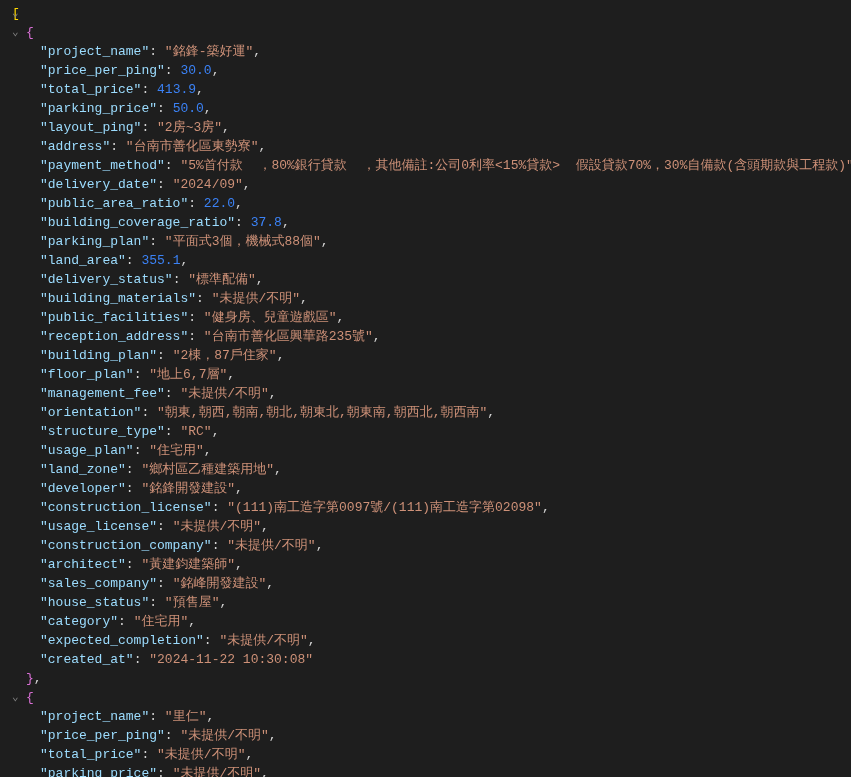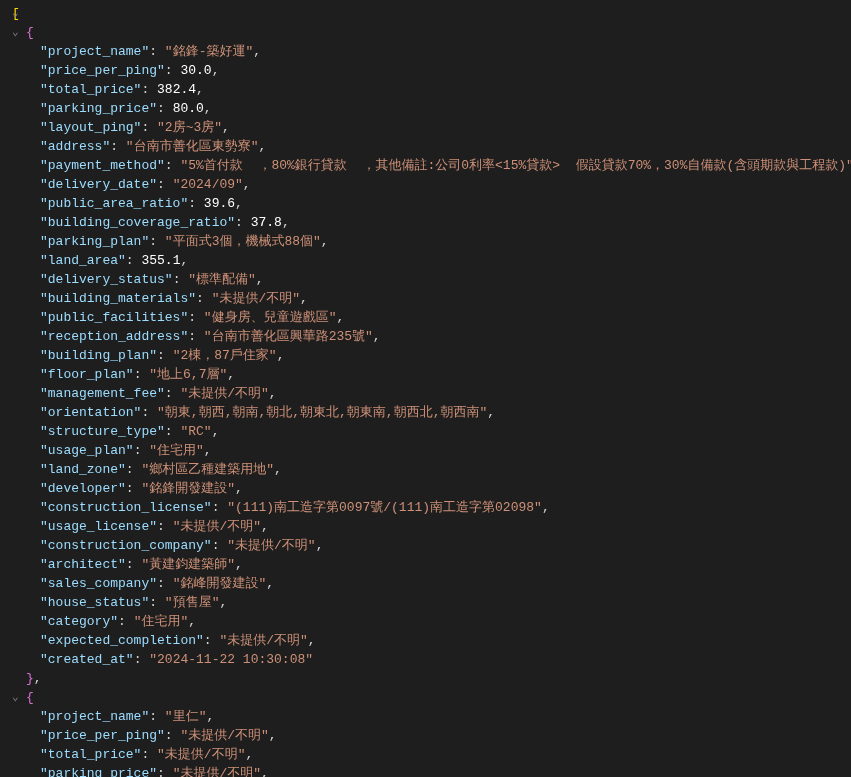--- a/index.html
+++ b/index.html
@@ -18,21 +18,21 @@
   .line {
     display: block;
     white-space: pre;
   }
   .indent1 { padding-left: 14px; }
   .indent2 { padding-left: 28px; }
   .bracket-yellow { color: #ffd700; }
   .bracket-pink { color: #da70d6; }
   .key { color: #9cdcfe; }
   .string { color: #ce9178; }
-  .number { color: #ffffff; }
+  .number { color: #3b82f6; }
   .punct { color: #d4d4d4; }
   .gutter-toggle {
     position: absolute;
     left: 0px;
     color: #858585;
     font-size: 11px;
     user-select: none;
     cursor: pointer;
   }
   .line-wrap { position: relative; }
@@ -48,27 +48,27 @@
   </div>
 
   <div class="line-wrap">
     <span class="gutter-toggle">⌄</span>
     <span class="line indent1"><span class="bracket-pink">{</span></span>
   </div>
 
   <div id="block1">
       <span class="line indent2"><span class="key">"project_name"</span><span class="punct">: </span><span class="string">"銘鋒-築好運"</span><span class="punct">,</span></span>
       <span class="line indent2"><span class="key">"price_per_ping"</span><span class="punct">: </span><span class="number">30.0</span><span class="punct">,</span></span>
-      <span class="line indent2"><span class="key">"total_price"</span><span class="punct">: </span><span class="number">382.4</span><span class="punct">,</span></span>
-      <span class="line indent2"><span class="key">"parking_price"</span><span class="punct">: </span><span class="number">80.0</span><span class="punct">,</span></span>
+      <span class="line indent2"><span class="key">"total_price"</span><span class="punct">: </span><span class="number">413.9</span><span class="punct">,</span></span>
+      <span class="line indent2"><span class="key">"parking_price"</span><span class="punct">: </span><span class="number">50.0</span><span class="punct">,</span></span>
       <span class="line indent2"><span class="key">"layout_ping"</span><span class="punct">: </span><span class="string">"2房~3房"</span><span class="punct">,</span></span>
       <span class="line indent2"><span class="key">"address"</span><span class="punct">: </span><span class="string">"台南市善化區東勢寮"</span><span class="punct">,</span></span>
       <span class="line indent2"><span class="key">"payment_method"</span><span class="punct">: </span><span class="string">"5%首付款  ，80%銀行貸款  ，其他備註:公司0利率&lt;15%貸款&gt;  假設貸款70%，30%自備款(含頭期款與工程款)"</span></span>
       <span class="line indent2"><span class="key">"delivery_date"</span><span class="punct">: </span><span class="string">"2024/09"</span><span class="punct">,</span></span>
-      <span class="line indent2"><span class="key">"public_area_ratio"</span><span class="punct">: </span><span class="number">39.6</span><span class="punct">,</span></span>
+      <span class="line indent2"><span class="key">"public_area_ratio"</span><span class="punct">: </span><span class="number">22.0</span><span class="punct">,</span></span>
       <span class="line indent2"><span class="key">"building_coverage_ratio"</span><span class="punct">: </span><span class="number">37.8</span><span class="punct">,</span></span>
       <span class="line indent2"><span class="key">"parking_plan"</span><span class="punct">: </span><span class="string">"平面式3個，機械式88個"</span><span class="punct">,</span></span>
       <span class="line indent2"><span class="key">"land_area"</span><span class="punct">: </span><span class="number">355.1</span><span class="punct">,</span></span>
       <span class="line indent2"><span class="key">"delivery_status"</span><span class="punct">: </span><span class="string">"標準配備"</span><span class="punct">,</span></span>
       <span class="line indent2"><span class="key">"building_materials"</span><span class="punct">: </span><span class="string">"未提供/不明"</span><span class="punct">,</span></span>
       <span class="line indent2"><span class="key">"public_facilities"</span><span class="punct">: </span><span class="string">"健身房、兒童遊戲區"</span><span class="punct">,</span></span>
       <span class="line indent2"><span class="key">"reception_address"</span><span class="punct">: </span><span class="string">"台南市善化區興華路235號"</span><span class="punct">,</span></span>
       <span class="line indent2"><span class="key">"building_plan"</span><span class="punct">: </span><span class="string">"2棟，87戶住家"</span><span class="punct">,</span></span>
       <span class="line indent2"><span class="key">"floor_plan"</span><span class="punct">: </span><span class="string">"地上6,7層"</span><span class="punct">,</span></span>
       <span class="line indent2"><span class="key">"management_fee"</span><span class="punct">: </span><span class="string">"未提供/不明"</span><span class="punct">,</span></span>

